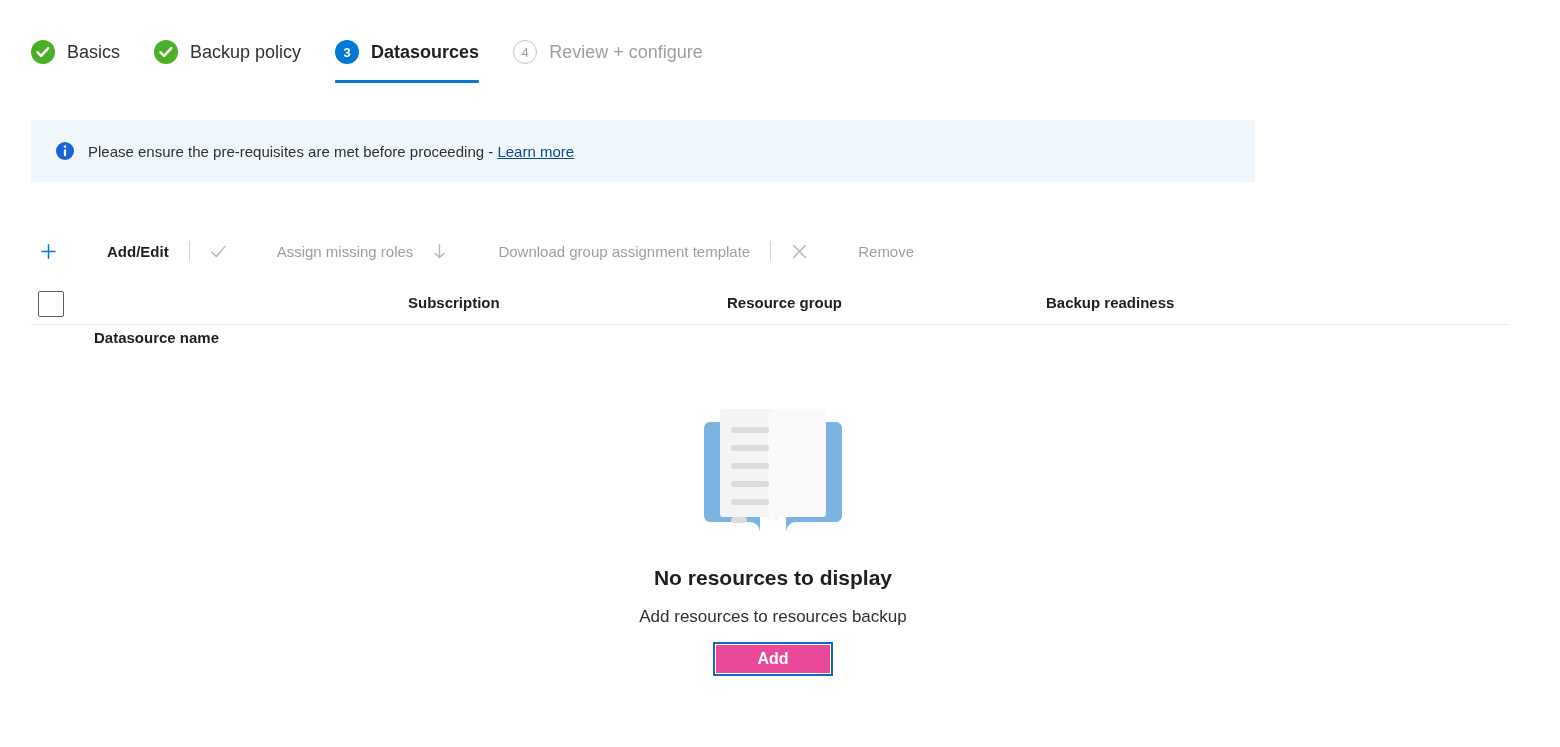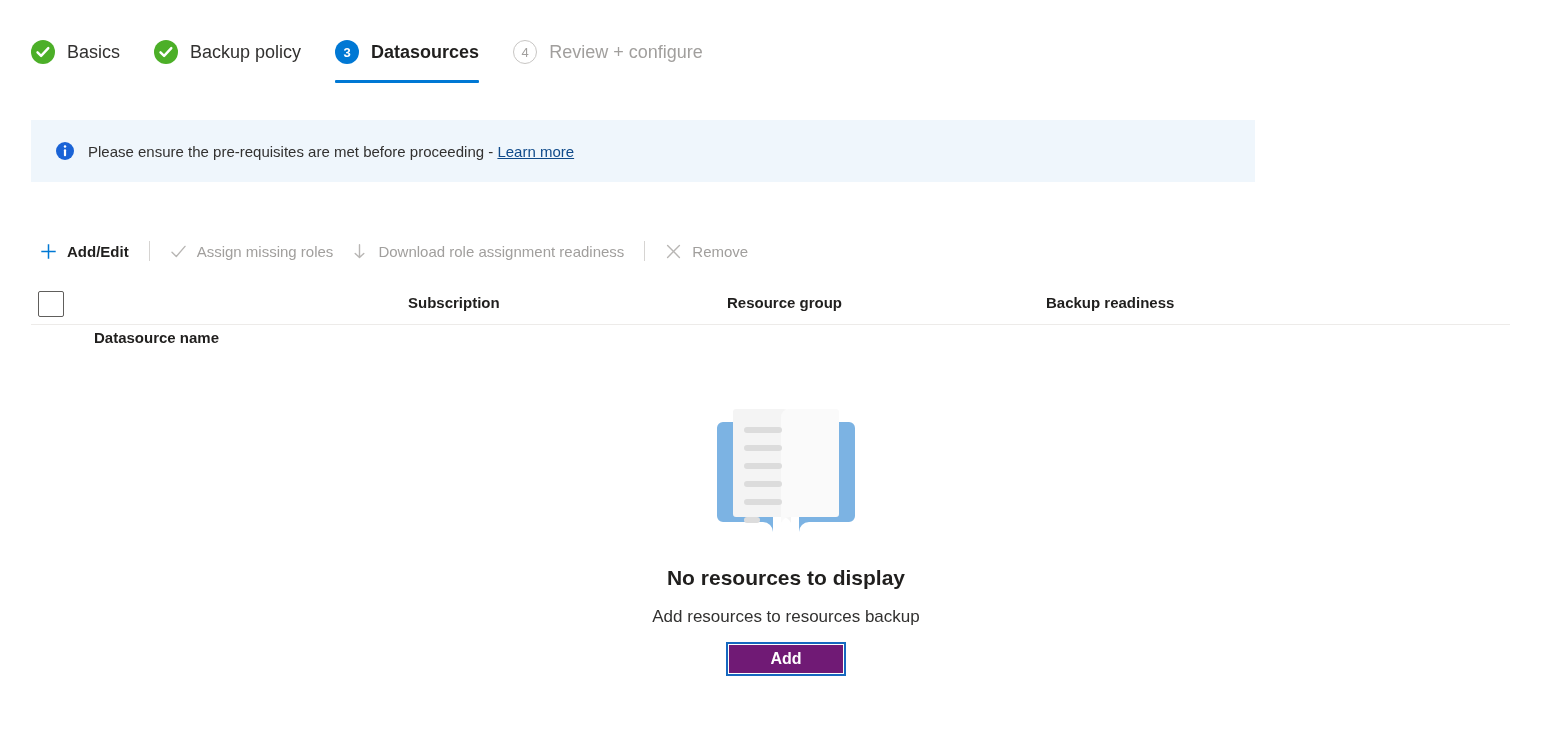--- a/index.html
+++ b/index.html
@@ -132,20 +132,21 @@
     display: flex;
     align-items: center;
     height: 42px;
     padding: 0 9px;
     font-size: 15px;
     white-space: nowrap;
     background: none;
     border: none;
     font-family: inherit;
     cursor: pointer;
+    gap: 40px;
   }
   .tb-btn.enabled { color: #201f1e; font-weight: bold; }
   .tb-btn.disabled { color: #a19f9d; cursor: default; }
   .tb-ico {
     width: 17px;
     height: 17px;
     flex: 0 0 17px;
     margin-right: 10px;
     display: block;
   }
@@ -183,21 +184,21 @@
     border: 1px solid #605e5c;
     border-radius: 2px;
     background: #ffffff;
     box-sizing: border-box;
     cursor: pointer;
   }
 
   
   .empty-state {
     position: absolute;
-    left: 16px;
+    left: 3px;
     top: 400px;
     width: 1540px;
     display: flex;
     flex-direction: column;
     align-items: center;
   }
   .book {
     width: 150px;
     height: 144px;
     position: relative;
@@ -212,21 +213,21 @@
   .empty-sub {
     font-size: 17px;
     color: #323130;
     margin-bottom: 17px;
   }
   .add-btn {
     font-family: inherit;
     font-size: 16px;
     font-weight: bold;
     color: #ffffff;
-    background: #701a75;
+    background: #ec4899;
     border: 1px solid #ffffff;
     outline: 2px solid #1668bf;
     width: 116px;
     height: 30px;
     line-height: 1;
     cursor: pointer;
     padding: 0;
   }
 </style>
 </head>
@@ -294,21 +295,21 @@
     <svg class="tb-ico" viewBox="0 0 17 17" aria-hidden="true">
       <path d="M2 9.2l4.3 4.3L15 3.4" fill="none" stroke="#b8b6b4" stroke-width="1.4" stroke-linecap="round" stroke-linejoin="round"></path>
     </svg>
     <span>Assign missing roles</span>
   </button>
 
   <button class="tb-btn disabled">
     <svg class="tb-ico" viewBox="0 0 17 17" aria-hidden="true">
       <path d="M8.5 1.8v12.6M4.2 10.4l4.3 4.2 4.3-4.2" fill="none" stroke="#b8b6b4" stroke-width="1.4" stroke-linecap="round" stroke-linejoin="round"></path>
     </svg>
-    <span>Download role assignment readiness</span>
+    <span>Download group assignment template</span>
   </button>
 
   <span class="tb-sep"></span>
 
   <button class="tb-btn disabled">
     <svg class="tb-ico" viewBox="0 0 17 17" aria-hidden="true">
       <path d="M2.6 2.6l11.8 11.8M14.4 2.6L2.6 14.4" stroke="#b8b6b4" stroke-width="1.4" fill="none" stroke-linecap="round"></path>
     </svg>
     <span>Remove</span>
   </button>

